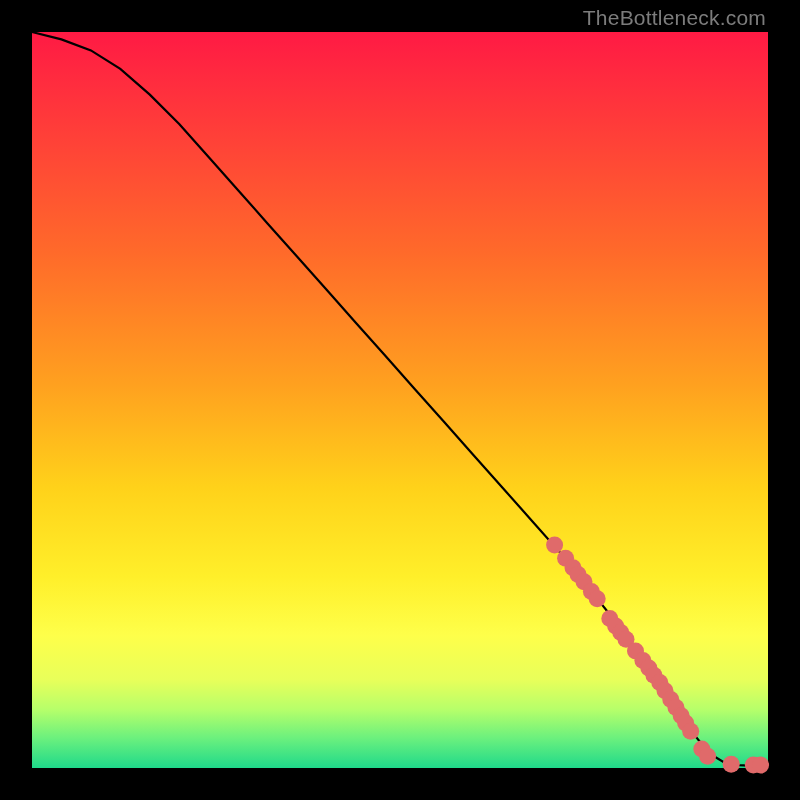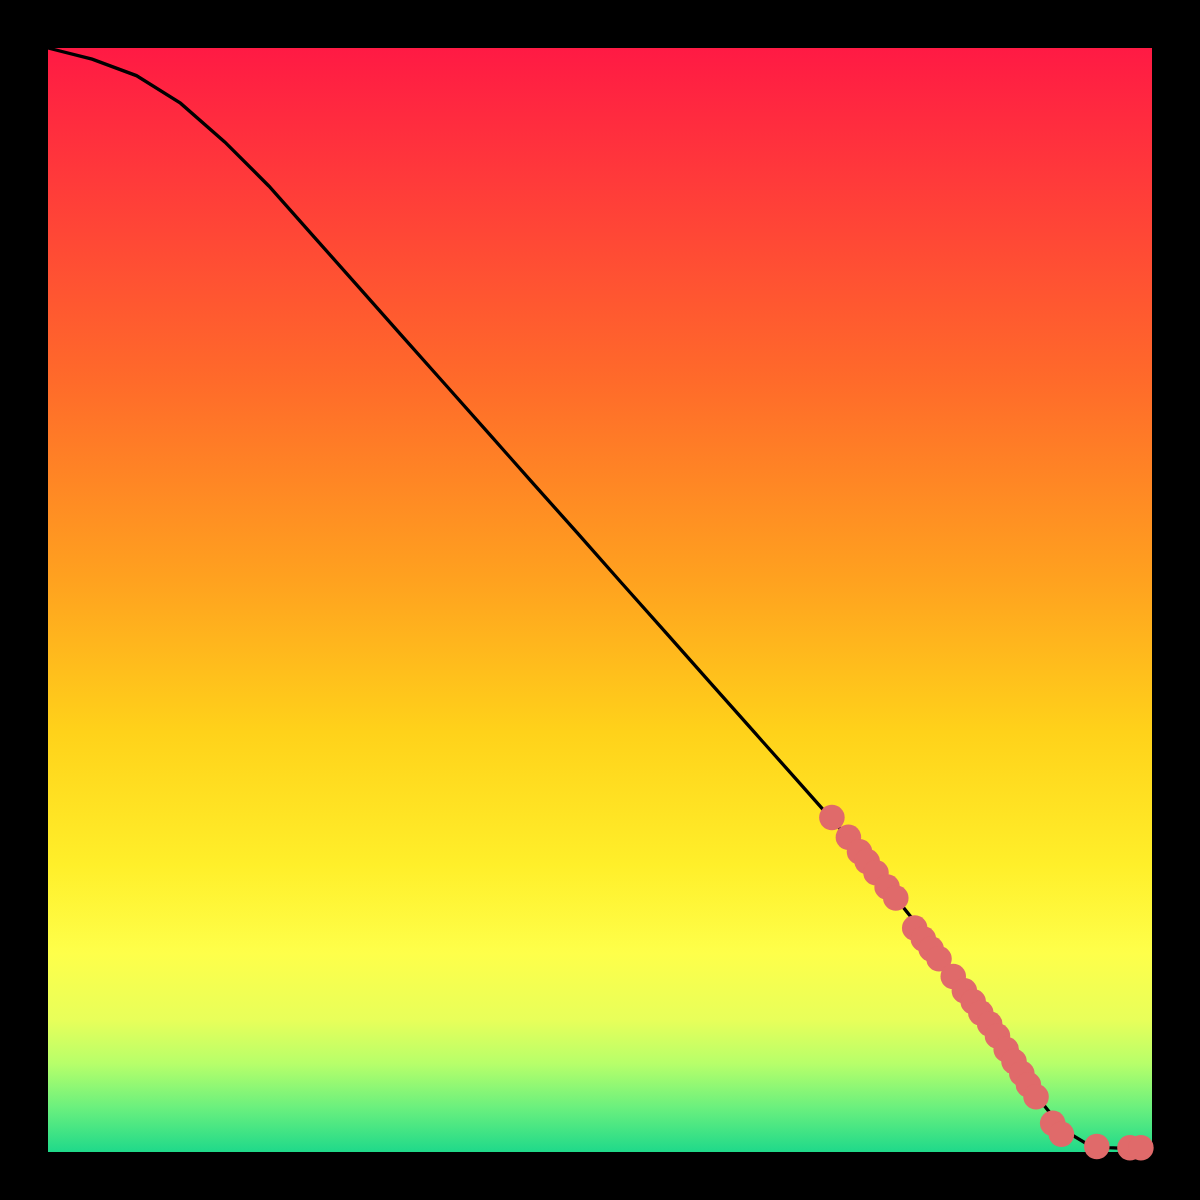--- a/index.html
+++ b/index.html
@@ -58,20 +58,21 @@
   }
   .dot {
     fill: #e06a6a;
     stroke: none;
   }
 </style>
 </head>
 <body>
 
 <div class="frame">
+  <div class="watermark">TheBottleneck.com</div>
   <div class="plot">
     <svg class="curve" viewBox="0 0 736 736">
       <path id="curve-path" fill="none" stroke="#000" stroke-width="2.2" d="M0.0 0.0 L29.4 7.4 L58.9 18.4 L88.3 36.8 L117.8 62.6 L147.2 92.0 L176.6 125.1 L206.1 158.2 L235.5 191.4 L265.0 224.5 L294.4 257.6 L323.8 290.7 L353.3 323.8 L382.7 357.0 L412.2 390.1 L441.6 423.2 L471.0 456.3 L500.5 489.4 L529.9 522.6 L559.4 559.4 L588.8 596.2 L618.2 636.6 L633.0 658.7 L647.7 680.8 L662.4 702.9 L677.1 721.3 L691.8 730.1 L706.6 733.1 L721.3 733.8 L736.0 733.8 "></path>
       <g id="dots">
           <circle cx="522.6" cy="513.0" r="8.5" class="dot"></circle>
           <circle cx="533.6" cy="526.2" r="8.5" class="dot"></circle>
           <circle cx="541.0" cy="535.8" r="8.5" class="dot"></circle>
           <circle cx="546.1" cy="542.4" r="8.5" class="dot"></circle>
           <circle cx="552.0" cy="549.8" r="8.5" class="dot"></circle>
           <circle cx="559.4" cy="559.4" r="8.5" class="dot"></circle>

